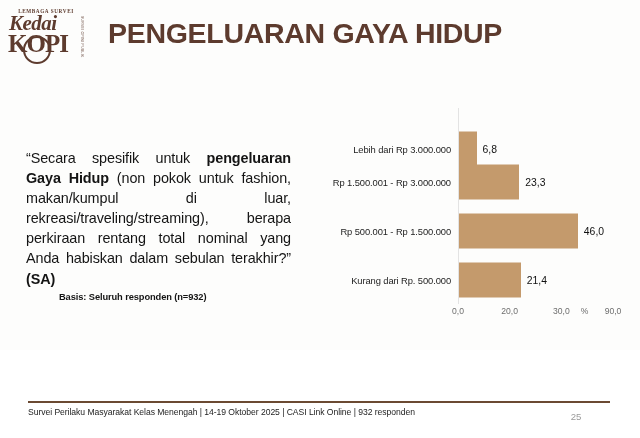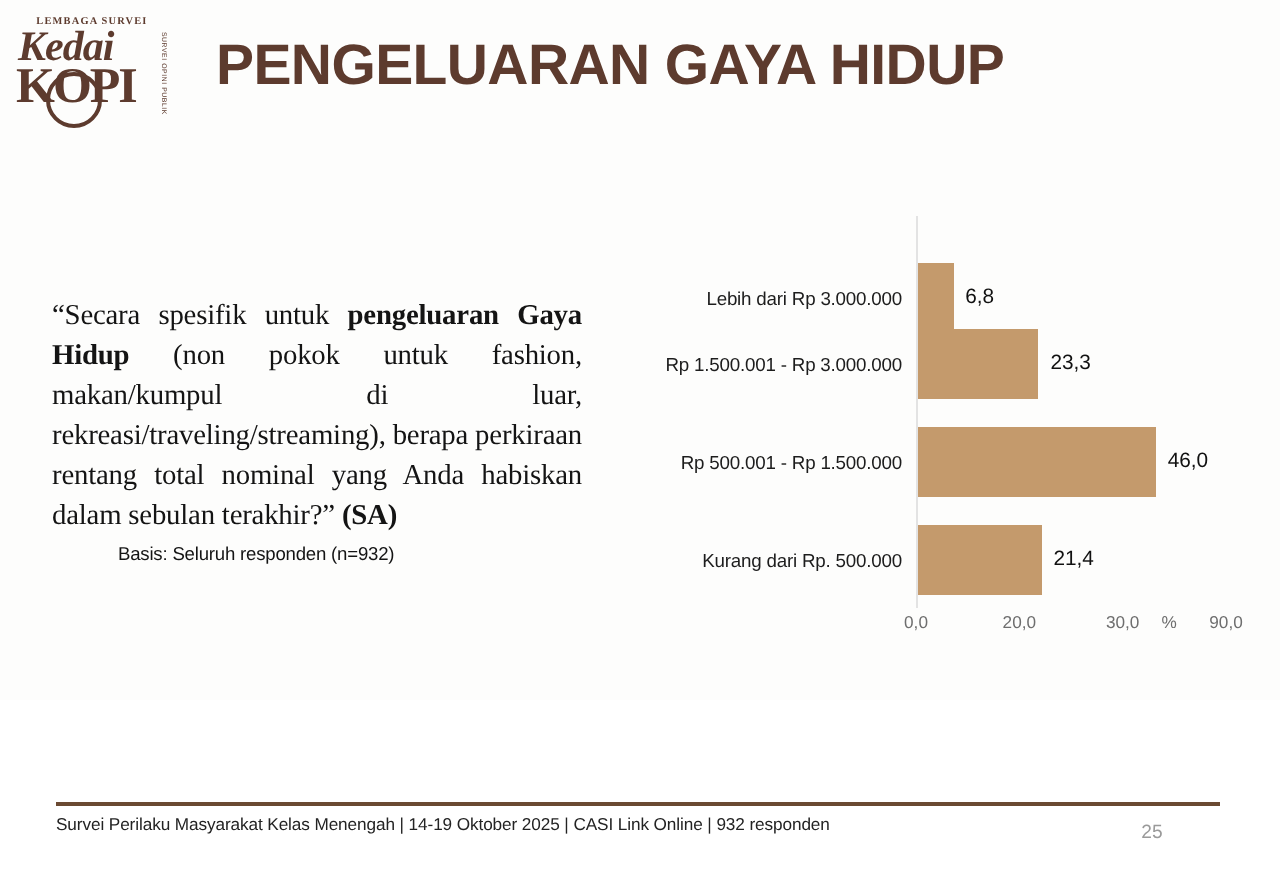--- a/index.html
+++ b/index.html
@@ -106,28 +106,28 @@
     left: 26px;
     top: 148px;
     width: 265px;
     color: #141414;
   }
   .quote-text {
     font-size: 14.4px;
     line-height: 20.1px;
     text-align: justify;
     text-justify: inter-word;
-    font-family: Liberation Serif, serif;
+    font-family: Liberation Sans, sans-serif;
     letter-spacing: -0.1px;
   }
   .quote-text b { font-weight: bold; }
   .basis {
     margin-top: 3px;
     font-size: 9.3px;
-    font-weight: normal;
+    font-weight: bold;
     color: #141414;
     letter-spacing: -0.1px;
     padding-left: 33px;
   }
 
   
   .chart {
     position: absolute;
     left: 318px;
     top: 108px;

